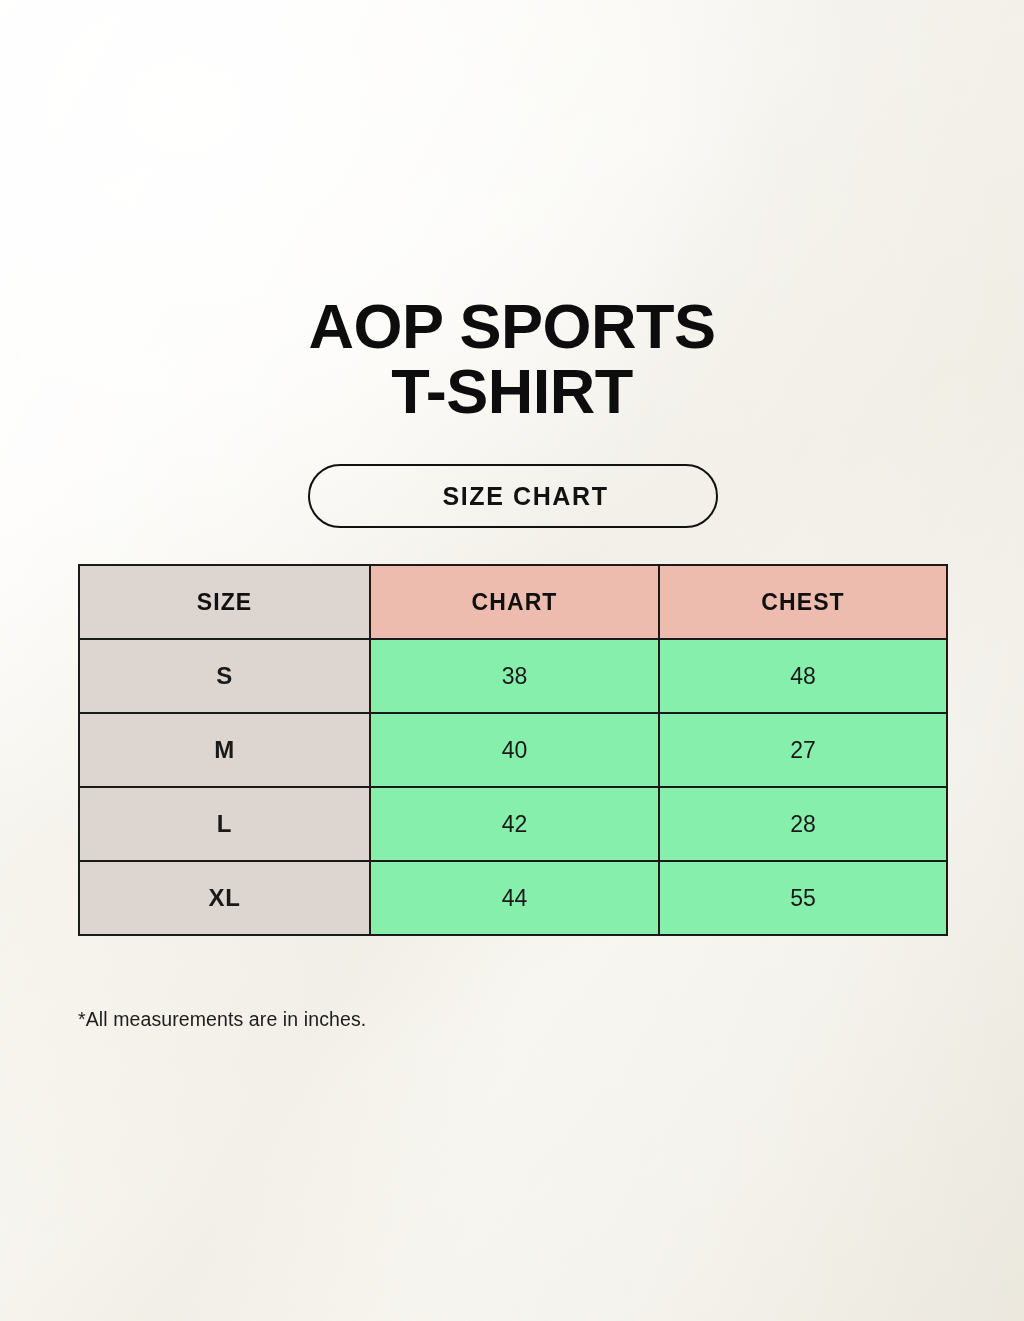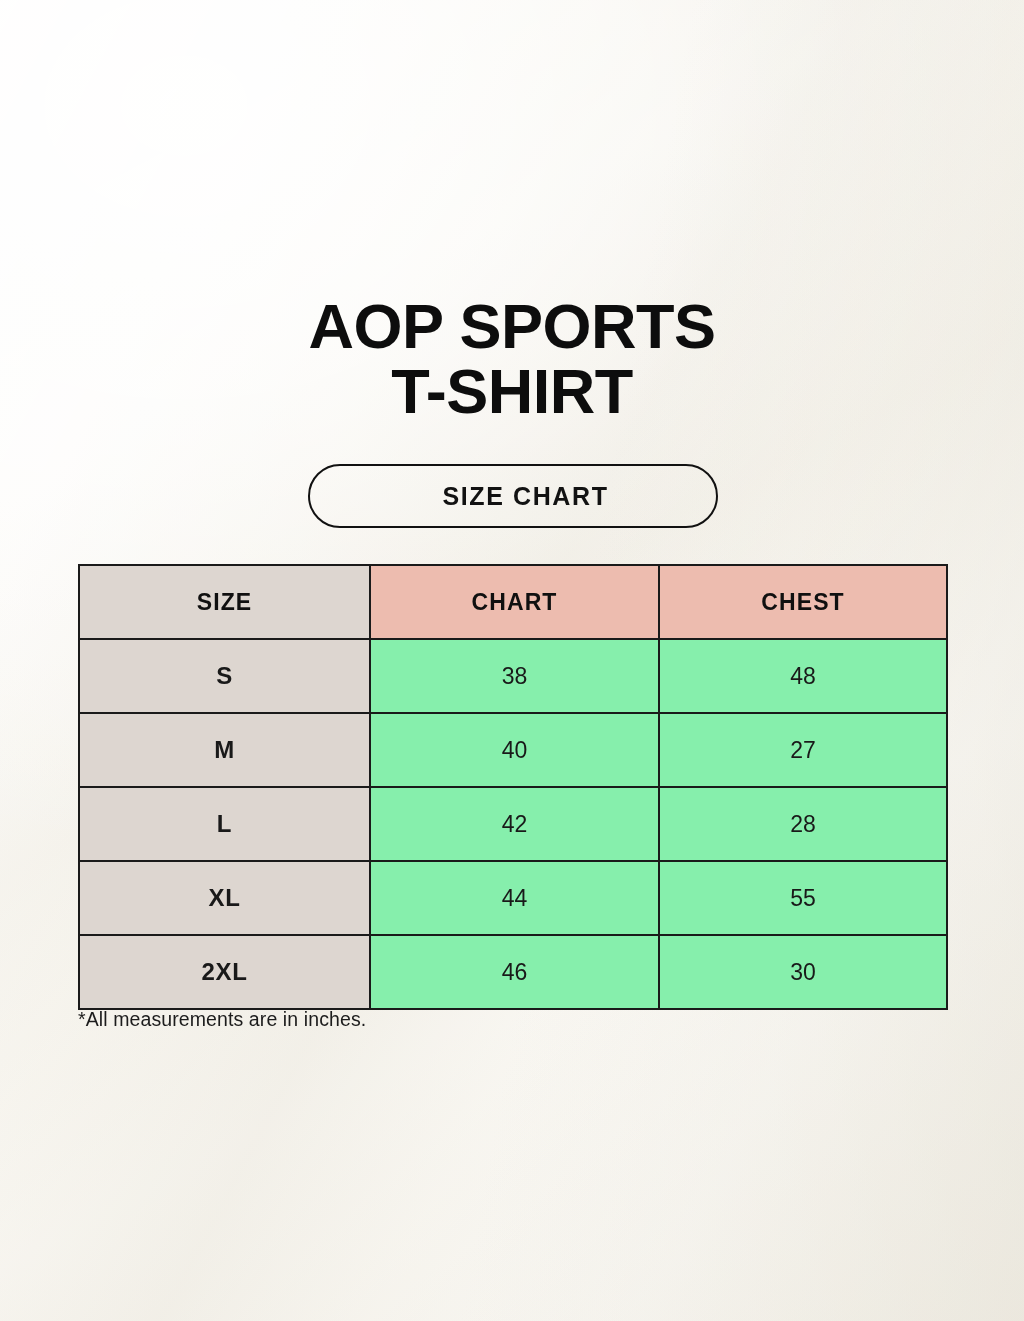--- a/index.html
+++ b/index.html
@@ -229,24 +229,19 @@
         <tr>
           <td class="cell-size">L</td>
           <td class="cell-value">42</td>
           <td class="cell-value">28</td>
         </tr>
         <tr>
           <td class="cell-size">XL</td>
           <td class="cell-value">44</td>
           <td class="cell-value">55</td>
         </tr>
-        <tr>
-          <td class="cell-size">2XL</td>
-          <td class="cell-value">46</td>
-          <td class="cell-value">30</td>
-        </tr>
       </tbody>
     </table>
   </div>
 
   <div class="footnote">*All measurements are in inches.</div>
 
 </div>
 
 </body></html>

